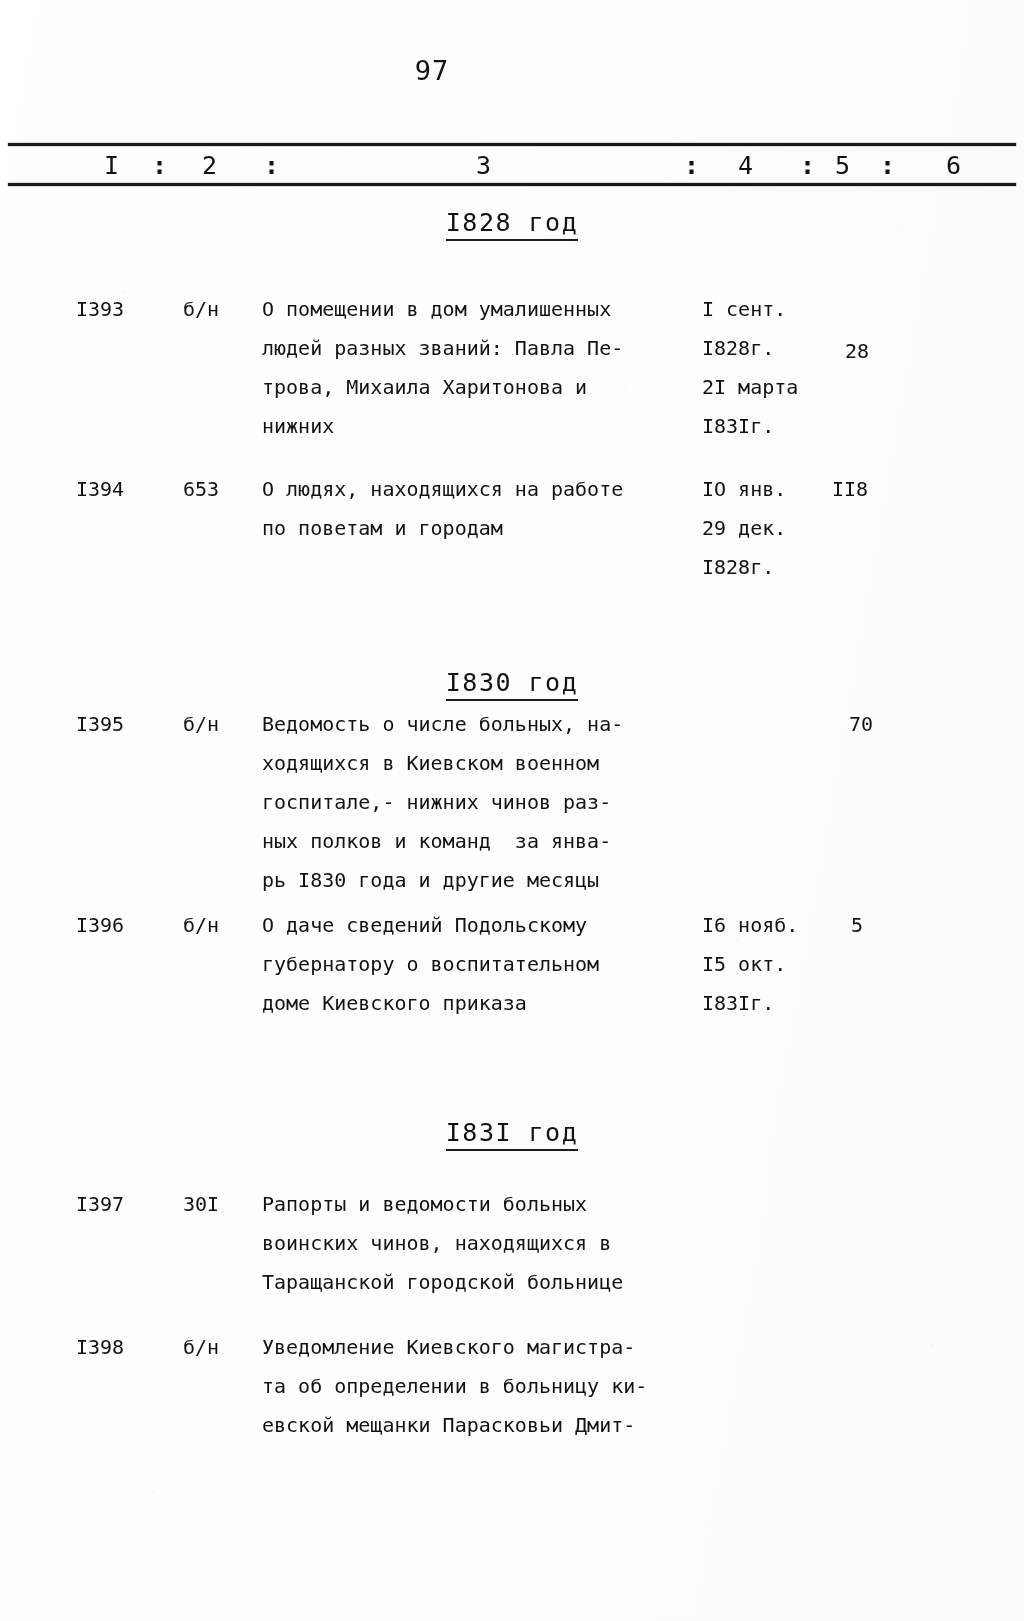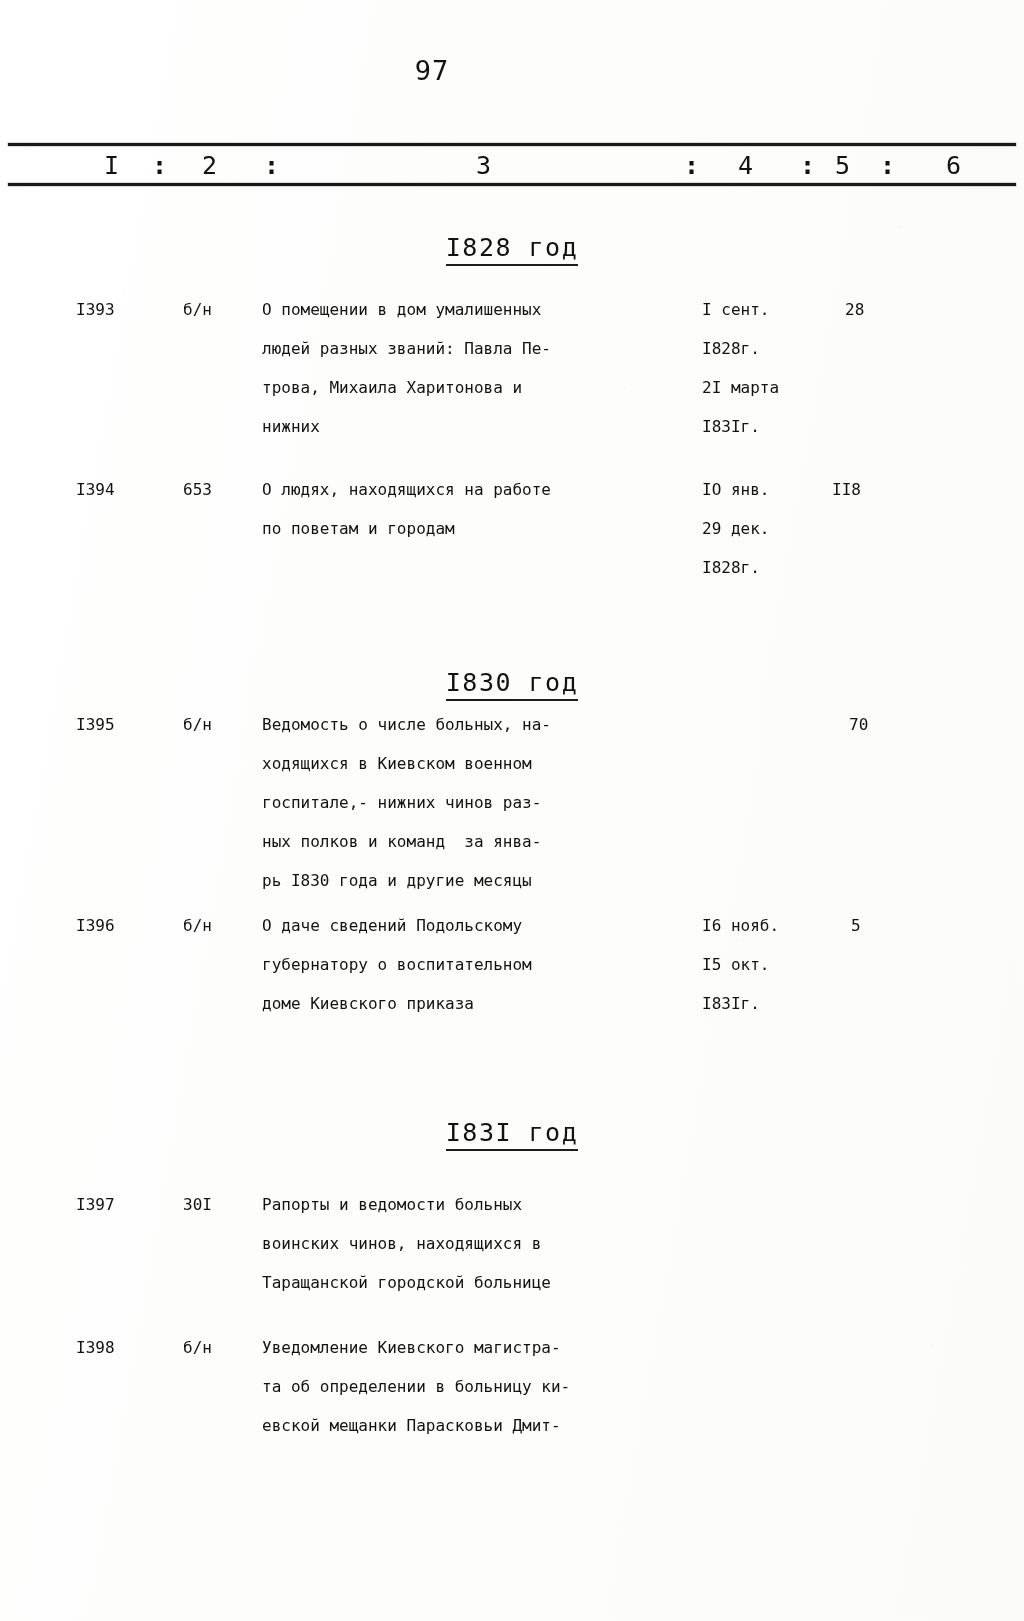--- a/index.html
+++ b/index.html
@@ -87,21 +87,21 @@
     letter-spacing: 1.5px;
   }
   .year-heading u {
     text-decoration: none;
     border-bottom: 2.5px solid #1d1d1d;
     padding-bottom: 2px;
   }
 
   
   .row { left: 0; width: 1024px; }
-  .cell { position: absolute; font-size: 16px; line-height: 39px; white-space: pre; }
+  .cell { position: absolute; font-size: 20px; line-height: 39px; white-space: pre; }
   .c-num   { left: 76px;  }
   .c-inv   { left: 183px; text-align: right; }
   .c-desc  { left: 262px; }
   .c-dates { left: 702px; }
   .c-count { text-align: left; }
 
   .lines { display: block; }
   .lines .ln { display: block; height: 39px; white-space: pre; }
 </style>
 </head>
@@ -123,30 +123,30 @@
     <span style="left:264px;" class="colh-sep">:</span>
     <span style="left:476px;">3</span>
     <span style="left:684px;" class="colh-sep">:</span>
     <span style="left:738px;">4</span>
     <span style="left:800px;" class="colh-sep">:</span>
     <span style="left:835px;">5</span>
     <span style="left:880px;" class="colh-sep">:</span>
     <span style="left:946px;">6</span>
   </div>
 
-  <div class="year-heading abs" style="top:233px;">
+  <div class="year-heading abs" style="top:208px;">
     <u>I828 год</u>
   </div>
 
   <div class="row abs" style="top:290px;">
     <span class="cell c-num">I393</span>
     <span class="cell c-inv">б/н</span>
     <span class="cell c-desc lines"><span class="ln">О помещении в дом умалишенных</span><span class="ln">людей разных званий: Павла Пе-</span><span class="ln">трова, Михаила Харитонова и</span><span class="ln">нижних</span></span>
     <span class="cell c-dates lines"><span class="ln">I сент.</span><span class="ln">I828г.</span><span class="ln">2I марта</span><span class="ln">I83Iг.</span></span>
-    <span class="cell c-count" style="left:845px;">28</span>
+    <span class="cell c-count" style="left:845px;margin-top:42px;">28</span>
   </div>
 
   <div class="row abs" style="top:470px;">
     <span class="cell c-num">I394</span>
     <span class="cell c-inv">653</span>
     <span class="cell c-desc lines"><span class="ln">О людях, находящихся на работе</span><span class="ln">по поветам и городам</span></span>
     <span class="cell c-dates lines"><span class="ln">IО янв.</span><span class="ln">29 дек.</span><span class="ln">I828г.</span></span>
     <span class="cell c-count" style="left:832px;">II8</span>
   </div>
 

